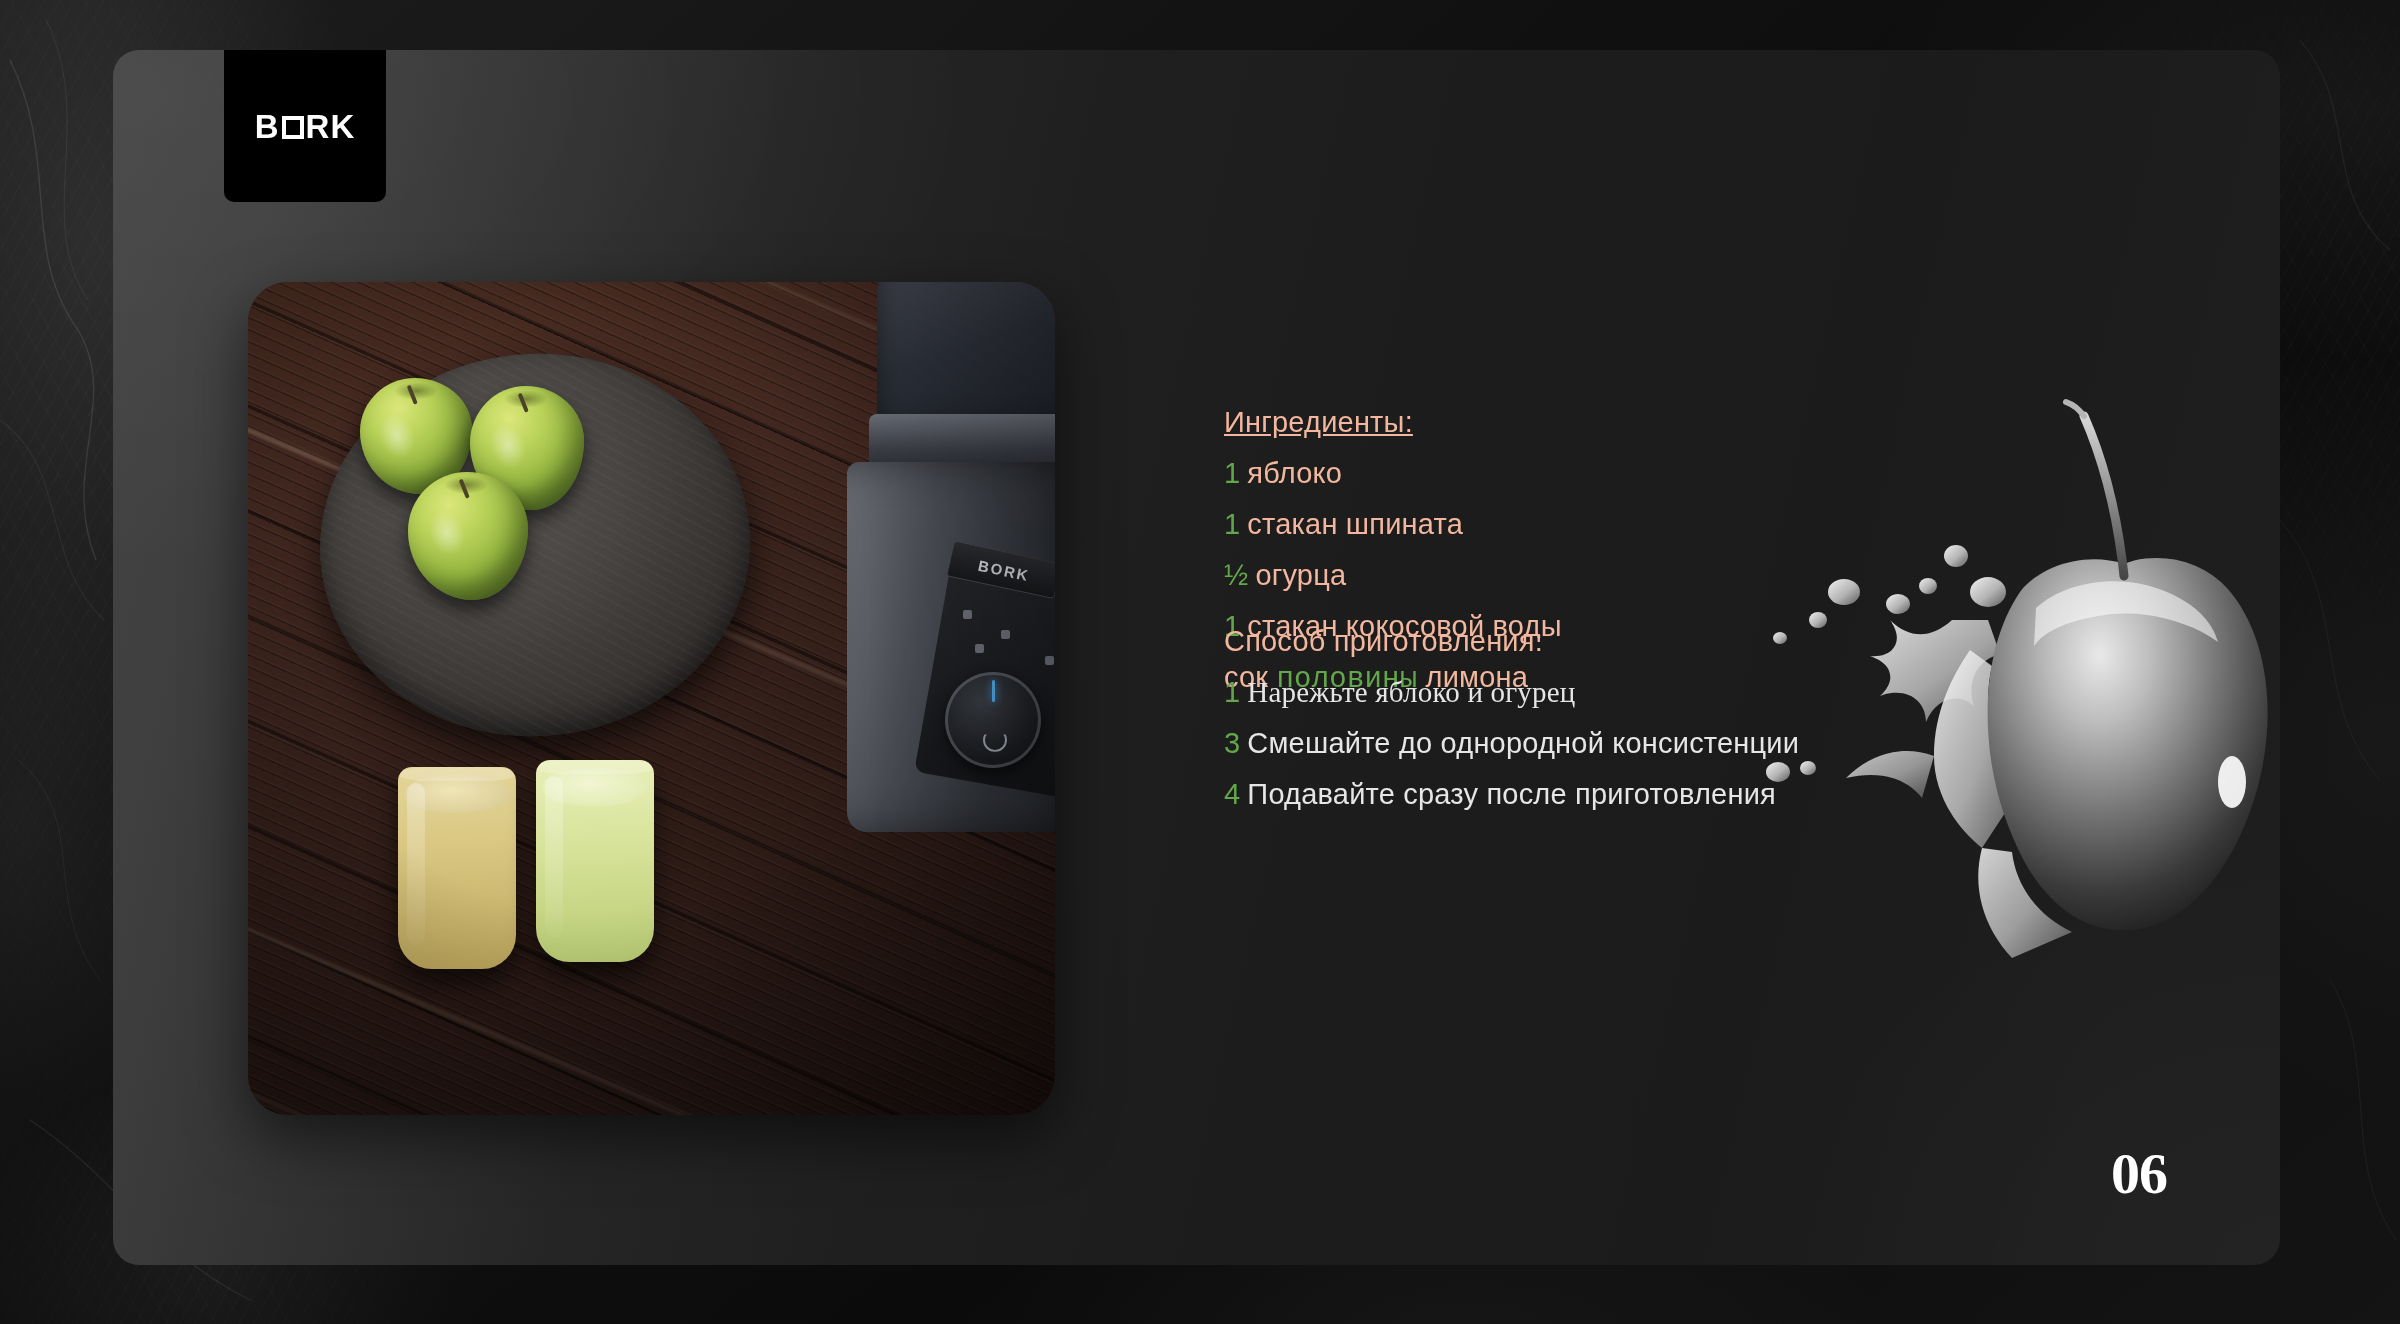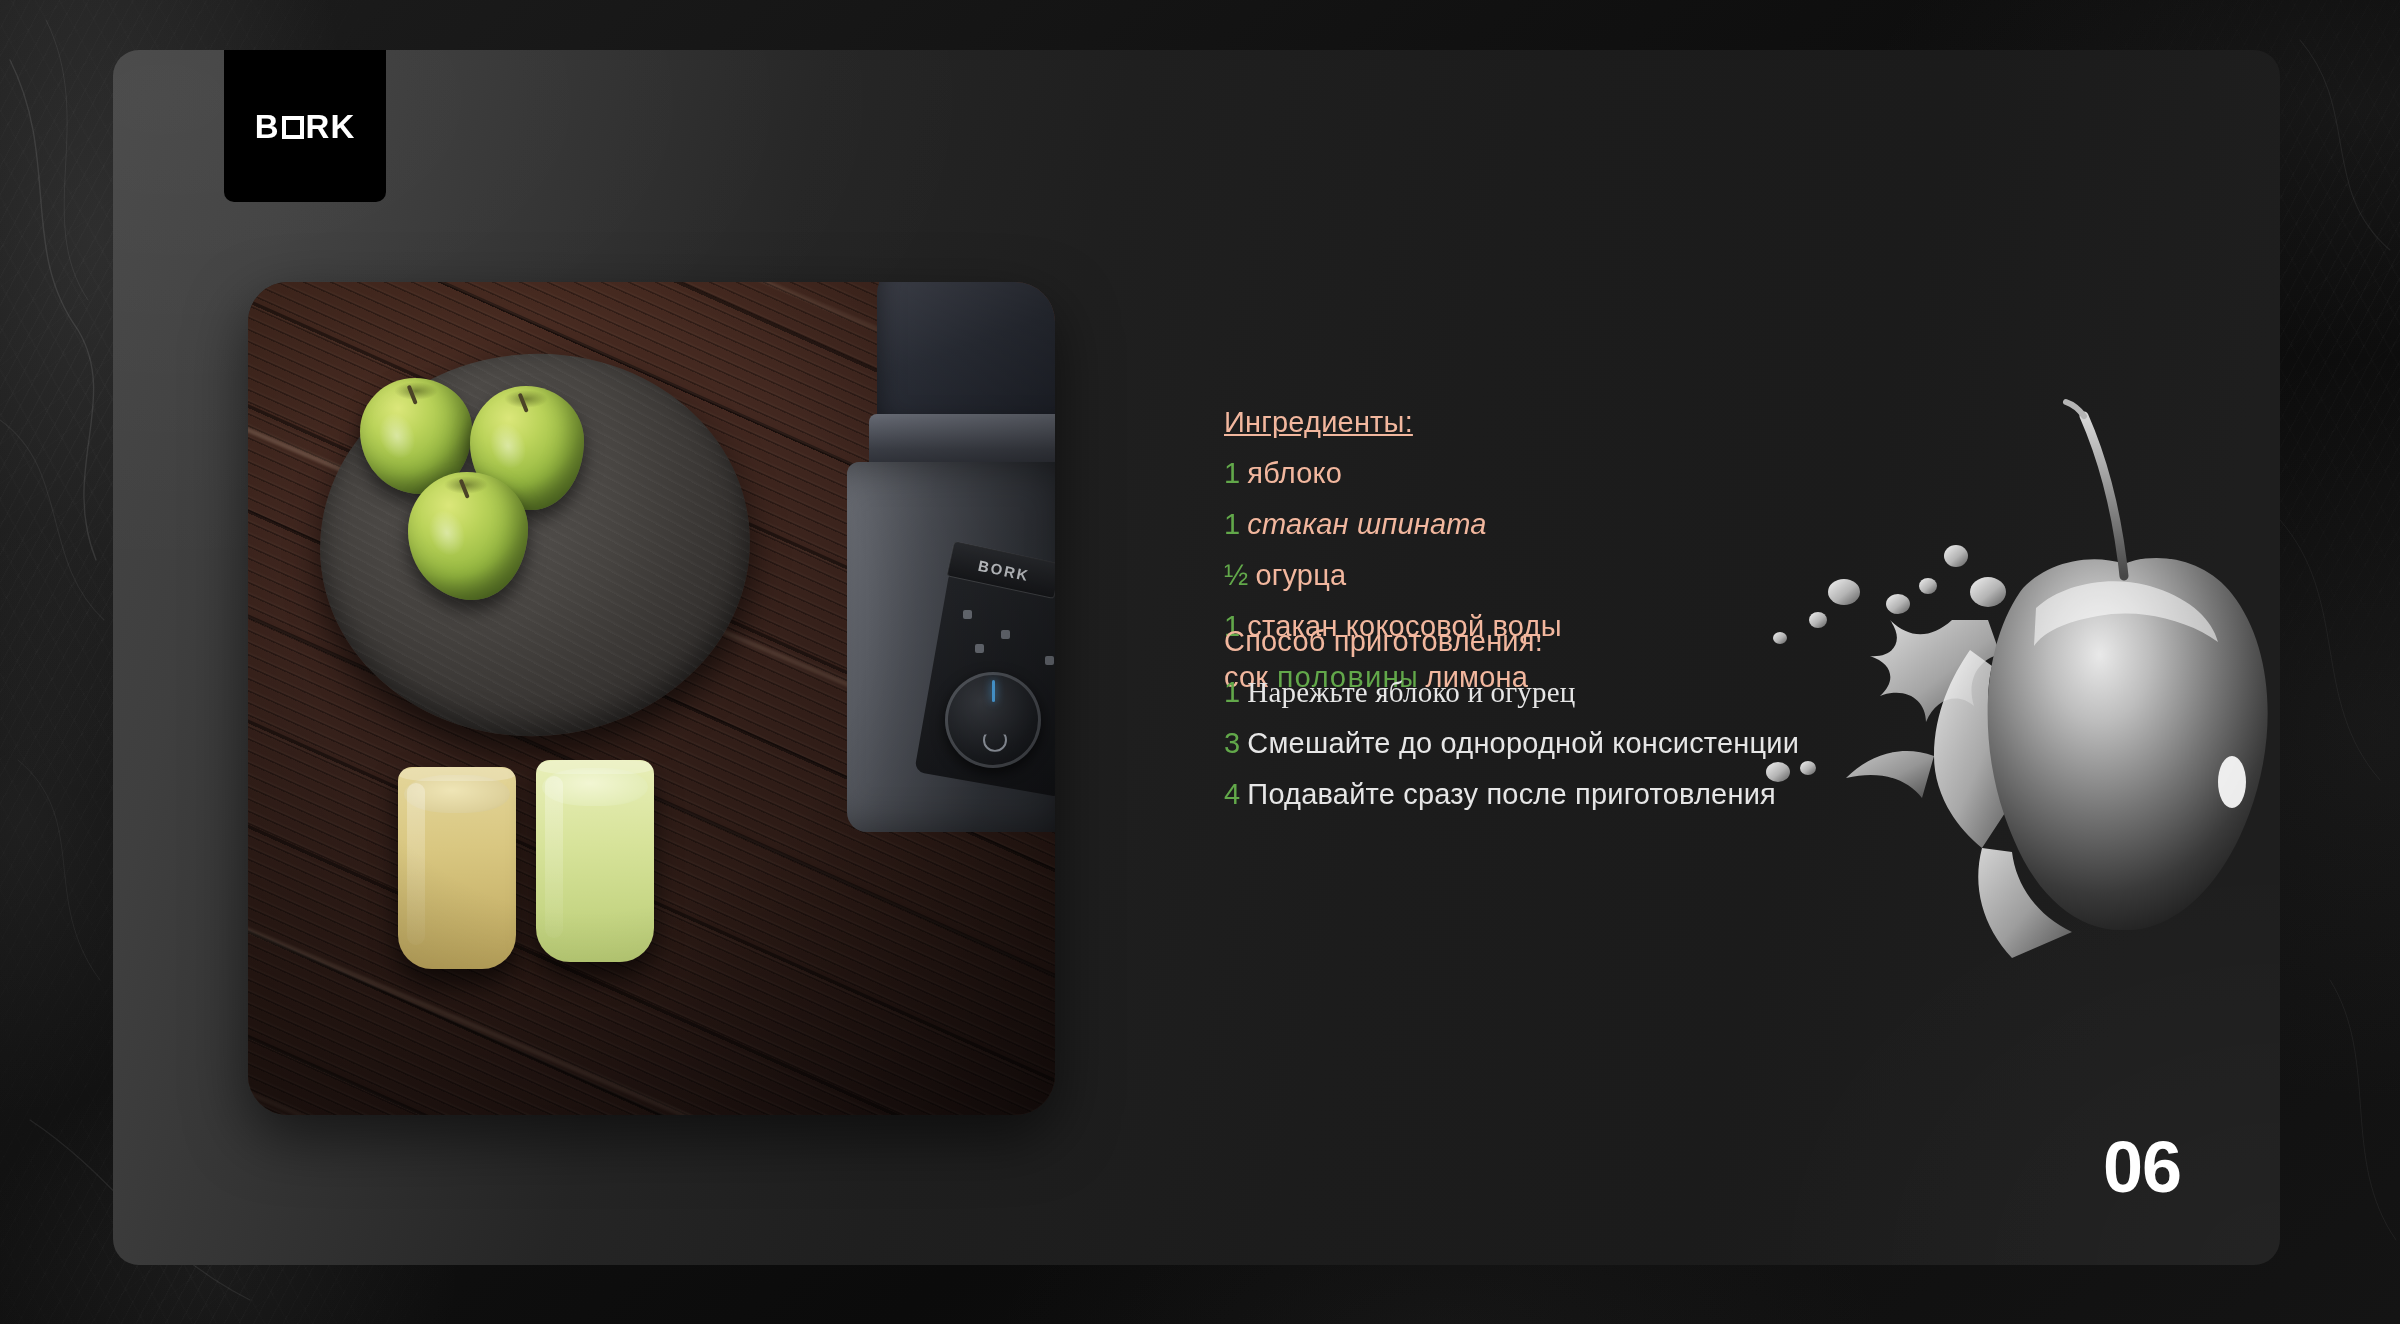--- a/index.html
+++ b/index.html
@@ -430,27 +430,28 @@
     top: 270px;     
     width: 560px;   
     height: 660px;
     overflow: visible;
     pointer-events: none;
   }
 
   
   .page-num {
     position: absolute;
-    right: 99px;
+    right: 113px;
     bottom: 62px;
     color: #ffffff;
-    font-size: 72px;
+    font-size: 58px;
     font-weight: 700;
     letter-spacing: -1px;
     line-height: 1;
+    font-family: Liberation Serif, serif;
   }
 </style>
 </head>
 <body>
 
 <div class="stage">
 
   <div class="bg-marble"></div>
   <svg class="bg-veins" viewBox="0 0 2400 1324" preserveAspectRatio="none">
     <g stroke="#b9b9b9" fill="none" stroke-linecap="round" opacity="0.5">
@@ -586,21 +587,21 @@
     <div class="content">
 
 
       <section class="block ingredients">
         <div class="block-heading" style="color: rgb(242, 183, 158); text-decoration: underline;">Ингредиенты:</div>
 
         <div class="line">
           <span class="qty" style="color: rgb(98, 168, 74);">1</span><span style="color: rgb(242, 183, 158);">яблоко</span>
         </div>
         <div class="line">
-          <span class="qty" style="color: rgb(98, 168, 74);">1</span><span style="color: rgb(242, 183, 158); font-style: italic;">стакан шпината</span>
+          <span class="qty" style="color: rgb(98, 168, 74);">1</span><span style="color: rgb(242, 183, 158);">стакан шпината</span>
         </div>
         <div class="line">
           <span class="qty" style="color: rgb(98, 168, 74);">½</span><span style="color: rgb(242, 183, 158);">огурца</span>
         </div>
         <div class="line">
           <span class="qty" style="color: rgb(98, 168, 74);">1</span><span style="color: rgb(242, 183, 158);">стакан кокосовой воды</span>
         </div>
         <div class="line"><span style="color: rgb(242, 183, 158);">сок </span><span class="hl" style="color: rgb(98, 168, 74); font-family: Liberation Mono, monospace;">половины</span><span style="color: rgb(242, 183, 158);"> лимона</span></div>
       </section>
 

